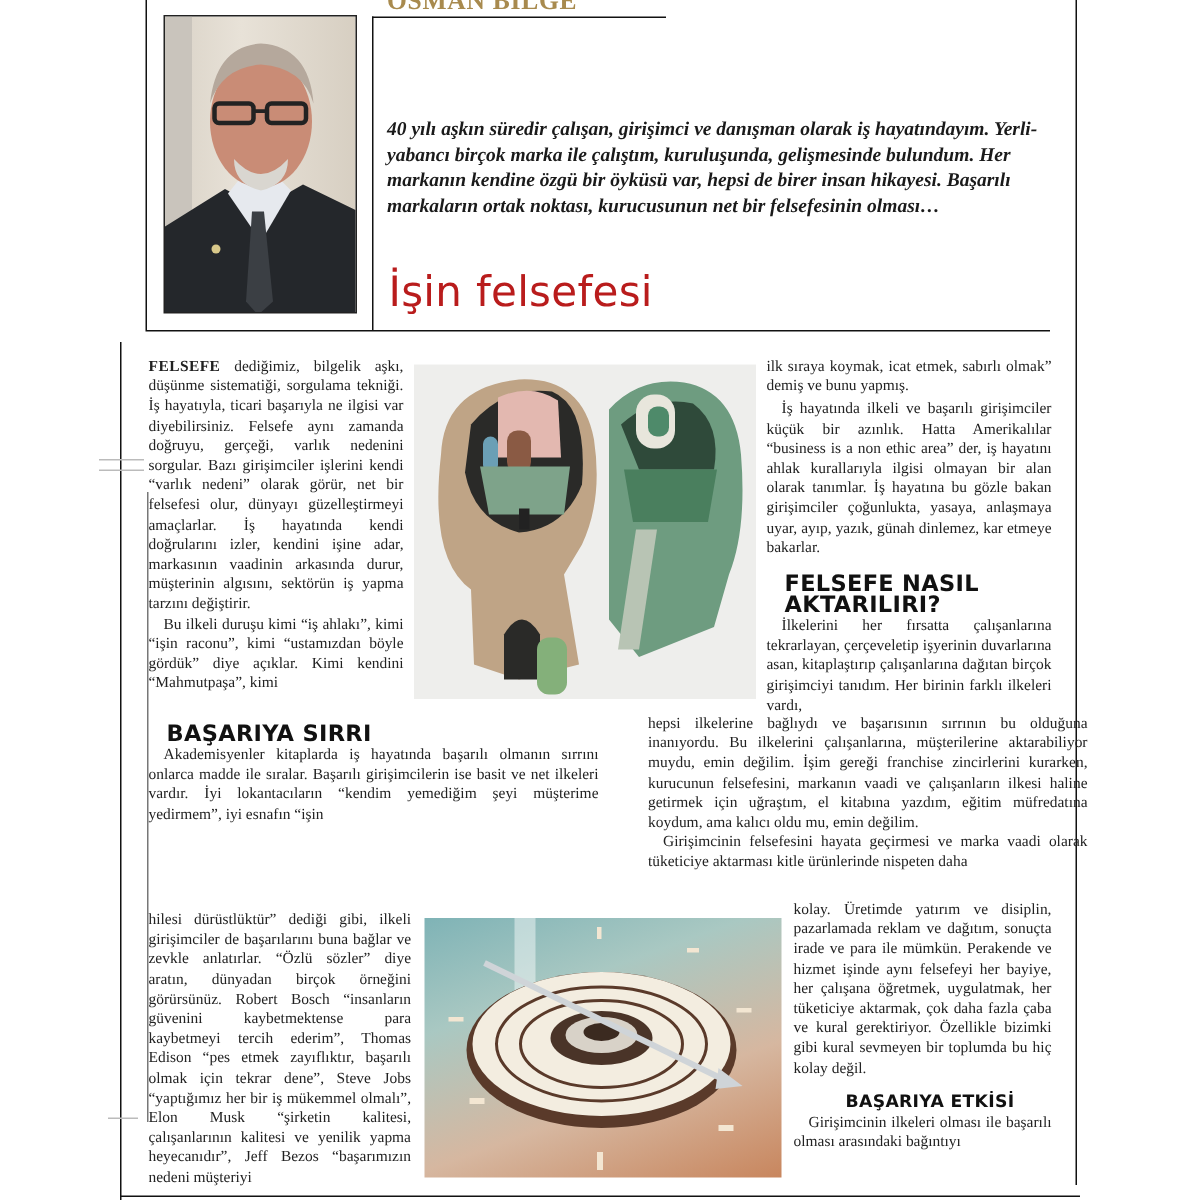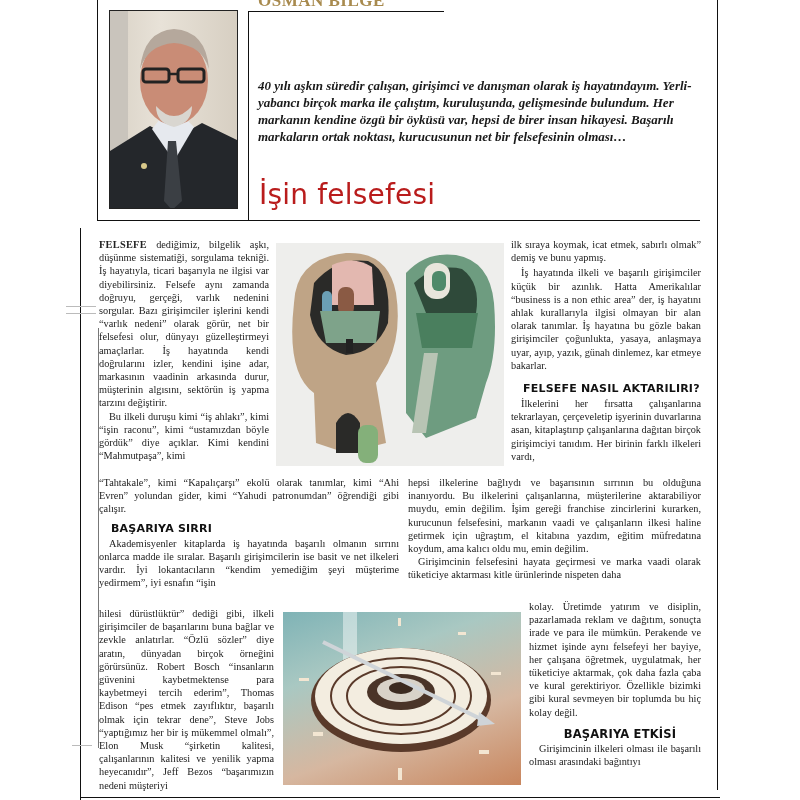--- a/index.html
+++ b/index.html
@@ -33,21 +33,21 @@
   }
 
   .col {
     position: absolute; font-family: "Liberation Serif", serif;
     font-size: 10.3px; line-height: 13.2px; text-align: justify; color: #222;
   }
   .col p { margin: 0; }
   .col p.ind { text-indent: 10px; }
   .col .lead { font-weight: bold; letter-spacing: 0.3px; }
   .sub {
-    font-family: "DejaVu Sans", sans-serif; font-weight: bold; font-size: 11px;
+    font-family: "DejaVu Sans", sans-serif; font-weight: bold; font-size: 15px;
     line-height: 14px; color: #111; letter-spacing: 0.2px; margin: 6px 0 1px 12px;
     text-align: left;
   }
 
   .illus1 { position: absolute; left: 276px; top: 243px; width: 228px; height: 223px; background: #f1f1ef; overflow: hidden; }
   .illus2 { position: absolute; left: 283px; top: 612px; width: 238px; height: 173px; overflow: hidden;
     background: linear-gradient(160deg, #7fb3b6 0%, #a9c8c2 30%, #d6b7a0 65%, #c8865e 100%); }
 
   .crop { position: absolute; background: #bbb; }
 </style>
@@ -86,21 +86,20 @@
 </div>
 
 <div class="intro">40 yılı aşkın süredir çalışan, girişimci ve danışman olarak iş hayatındayım. Yerli-yabancı birçok marka ile çalıştım, kuruluşunda, gelişmesinde bulundum. Her markanın kendine özgü bir öyküsü var, hepsi de birer insan hikayesi. Başarılı markaların ortak noktası, kurucusunun net bir felsefesinin olması…</div>
 <div class="headline">İşin felsefesi</div>
 
 <div class="col" style="left:99px;top:238px;width:170px;">
   <p><span class="lead">FELSEFE</span><span> dediğimiz, bilgelik aşkı, düşünme sistematiği, sorgulama tekniği. İş hayatıyla, ticari başarıyla ne ilgisi var diyebilirsiniz. Felsefe aynı zamanda doğruyu, gerçeği, varlık nedenini sorgular. Bazı girişimciler işlerini kendi “varlık nedeni” olarak görür, net bir felsefesi olur, dünyayı güzelleştirmeyi amaçlarlar. İş hayatında kendi doğrularını izler, kendini işine adar, markasının vaadinin arkasında durur, müşterinin algısını, sektörün iş yapma tarzını değiştirir.</span></p>
   <p class="ind">Bu ilkeli duruşu kimi “iş ahlakı”, kimi “işin raconu”, kimi “ustamızdan böyle gördük” diye açıklar. Kimi kendini “Mahmutpaşa”, kimi</p>
 </div>
 <div class="col" style="left:99px;top:476px;width:300px;">
-  <p>“Tahtakale”, kimi “Kapalıçarşı” ekolü olarak tanımlar, kimi “Ahi Evren” yolundan gider, kimi “Yahudi patronumdan” öğrendiği gibi çalışır.</p>
   <div class="sub">BAŞARIYA SIRRI</div>
   <p class="ind">Akademisyenler kitaplarda iş hayatında başarılı olmanın sırrını onlarca madde ile sıralar. Başarılı girişimcilerin ise basit ve net ilkeleri vardır. İyi lokantacıların “kendim yemediğim şeyi müşterime yedirmem”, iyi esnafın “işin</p>
 </div>
 <div class="col" style="left:99px;top:607px;width:175px;">
   <p>hilesi dürüstlüktür” dediği gibi, ilkeli girişimciler de başarılarını buna bağlar ve zevkle anlatırlar. “Özlü sözler” diye aratın, dünyadan birçok örneğini görürsünüz. Robert Bosch “insanların güvenini kaybetmektense para kaybetmeyi tercih ederim”, Thomas Edison “pes etmek zayıflıktır, başarılı olmak için tekrar dene”, Steve Jobs “yaptığımız her bir iş mükemmel olmalı”, Elon Musk “şirketin kalitesi, çalışanlarının kalitesi ve yenilik yapma heyecanıdır”, Jeff Bezos “başarımızın nedeni müşteriyi</p>
 </div>
 
 <div class="illus1">
   <svg width="228" height="223" viewBox="0 0 228 223">
     <rect width="228" height="223" fill="#eeeeec"></rect>
@@ -122,21 +121,21 @@
   </svg>
 </div>
 
 <div class="col" style="left:511px;top:238px;width:190px;">
   <p>ilk sıraya koymak, icat etmek, sabırlı olmak” demiş ve bunu yapmış.</p>
   <p class="ind" style="margin-top:2px;">İş hayatında ilkeli ve başarılı girişimciler küçük bir azınlık. Hatta Amerikalılar “business is a non ethic area” der, iş hayatını ahlak kurallarıyla ilgisi olmayan bir alan olarak tanımlar. İş hayatına bu gözle bakan girişimciler çoğunlukta, yasaya, anlaşmaya uyar, ayıp, yazık, günah dinlemez, kar etmeye bakarlar.</p>
   <div class="sub" style="margin-top:10px;">FELSEFE NASIL AKTARILIRI?</div>
   <p class="ind">İlkelerini her fırsatta çalışanlarına tekrarlayan, çerçeveletip işyerinin duvarlarına asan, kitaplaştırıp çalışanlarına dağıtan birçok girişimciyi tanıdım. Her birinin farklı ilkeleri vardı,</p>
 </div>
 
-<div class="col" style="left:408px;top:476px;width:293px;">
+<div class="col" style="left:432px;top:476px;width:293px;">
   <p>hepsi ilkelerine bağlıydı ve başarısının sırrının bu olduğuna inanıyordu. Bu ilkelerini çalışanlarına, müşterilerine aktarabiliyor muydu, emin değilim. İşim gereği franchise zincirlerini kurarken, kurucunun felsefesini, markanın vaadi ve çalışanların ilkesi haline getirmek için uğraştım, el kitabına yazdım, eğitim müfredatına koydum, ama kalıcı oldu mu, emin değilim.</p>
   <p class="ind">Girişimcinin felsefesini hayata geçirmesi ve marka vaadi olarak tüketiciye aktarması kitle ürünlerinde nispeten daha</p>
 </div>
 
 <div class="col" style="left:529px;top:600px;width:172px;">
   <p>kolay. Üretimde yatırım ve disiplin, pazarlamada reklam ve dağıtım, sonuçta irade ve para ile mümkün. Perakende ve hizmet işinde aynı felsefeyi her bayiye, her çalışana öğretmek, uygulatmak, her tüketiciye aktarmak, çok daha fazla çaba ve kural gerektiriyor. Özellikle bizimki gibi kural sevmeyen bir toplumda bu hiç kolay değil.</p>
   <div class="sub" style="margin-top:8px;margin-left:10px;font-size:11.5px;text-align:center;">BAŞARIYA ETKİSİ</div>
   <p class="ind">Girişimcinin ilkeleri olması ile başarılı olması arasındaki bağıntıyı</p>
 </div>
 

